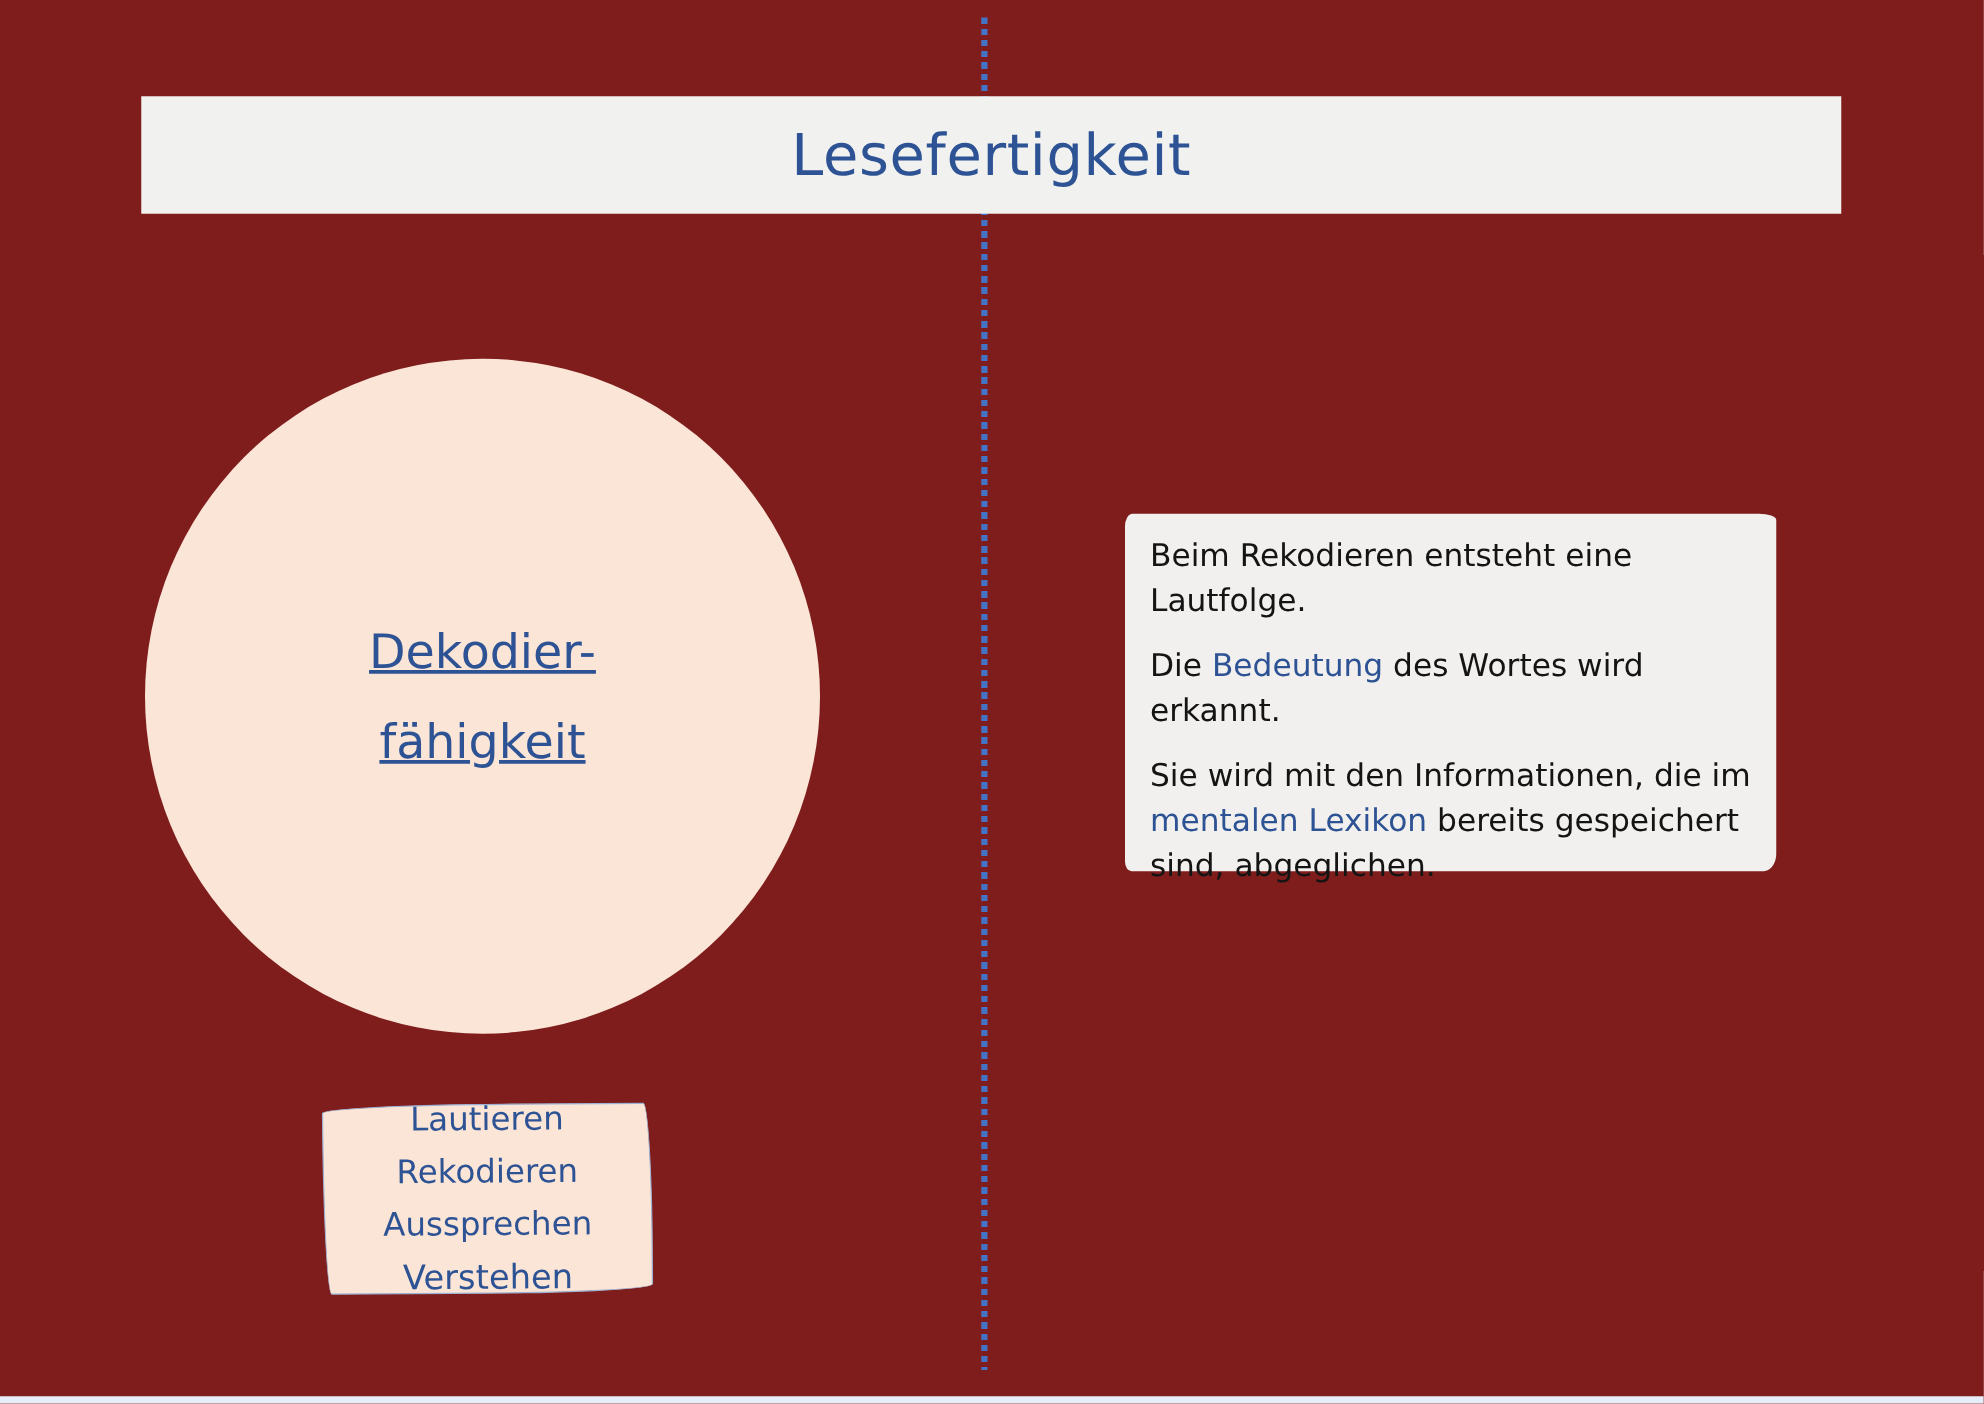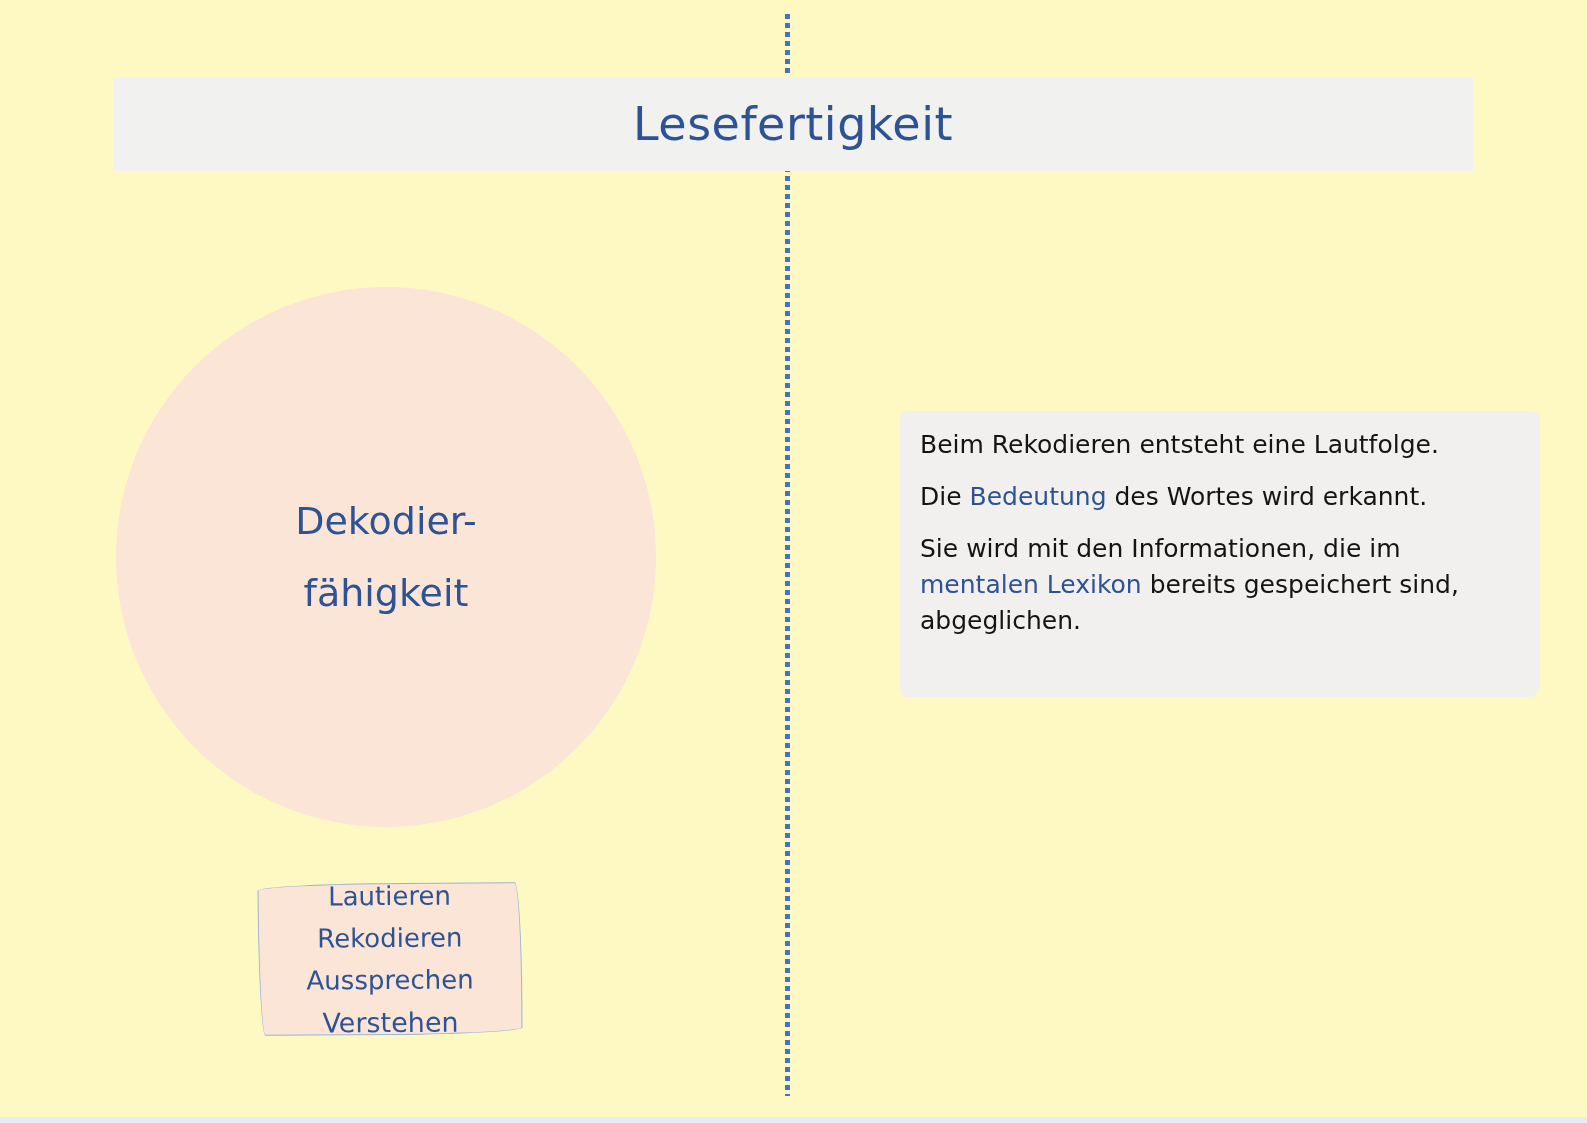--- a/index.html
+++ b/index.html
@@ -4,21 +4,21 @@
 <style>
   html, body {
     margin: 0;
     padding: 0;
     font-family: "DejaVu Sans", "Liberation Sans", sans-serif;
   }
   .slide {
     position: relative;
     width: 1587px;
     height: 1123px;
-    background: #fef9c3;
+    background: #7f1d1d;
     overflow: hidden;
   }
   .dotted-line {
     position: absolute;
     left: 785px;
     top: 14px;
     width: 5px;
     height: 1082px;
     background: repeating-linear-gradient(
       to bottom,
@@ -57,20 +57,21 @@
     flex-direction: column;
     align-items: center;
     justify-content: center;
     gap: 34px;
     text-align: center;
   }
   .circle-line {
     font-size: 38px;
     color: #2e5395;
     line-height: 1;
+    text-decoration: underline;
   }
   .steps-box {
     position: absolute;
     left: 258px;
     top: 883px;
     width: 262px;
     height: 150px;
     background: #fbe5d6;
     border: 1px solid #9db1d2;
     border-radius: 255px 12px 225px 12px / 12px 205px 12px 255px;
@@ -91,21 +92,21 @@
   .step-large {
     font-size: 27px;
     color: #2e5395;
     line-height: 1.2;
     margin-top: 2px;
   }
   .info-box {
     position: absolute;
     left: 900px;
     top: 411px;
-    width: 640px;
+    width: 521px;
     height: 286px;
     background: #f1f0ee;
     border-radius: 6px 14px 10px 5px / 10px 5px 14px 8px;
     z-index: 2;
     box-sizing: border-box;
     padding: 16px 18px 0 20px;
   }
   .info-box p {
     margin: 0 0 16px 0;
     font-size: 25px;

